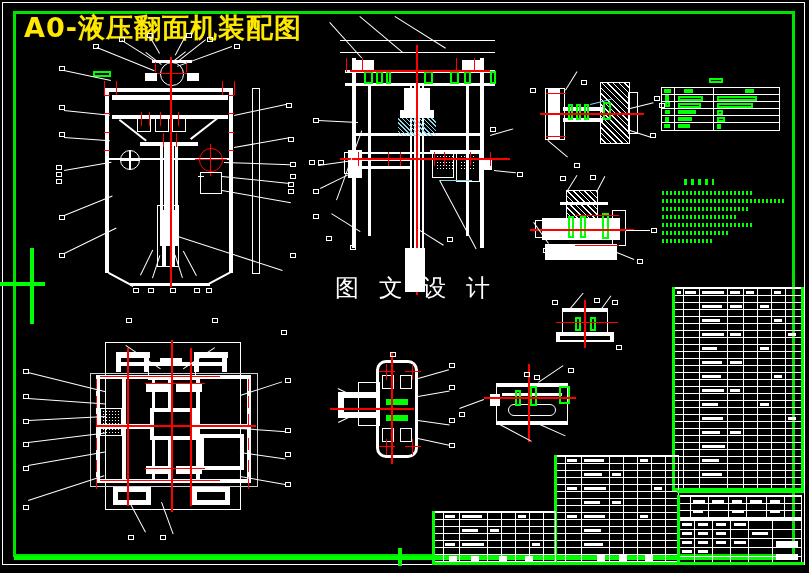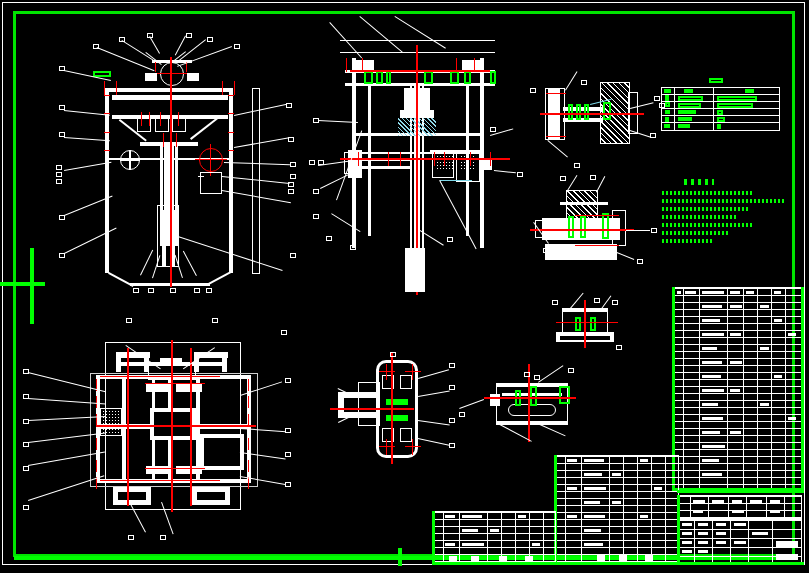--- a/index.html
+++ b/index.html
@@ -71,21 +71,23 @@
 
   <div class="white-frame" style="left:2px;top:2px;width:803px;height:563px;"></div>
 
   <div class="green-frame" style="left:13px;top:11px;width:782px;height:546px;"></div>
 
   <div class="grip" style="left:0px;top:282px;width:45px;height:4px;"></div>
   <div class="grip" style="left:30px;top:248px;width:4px;height:76px;"></div>
   <div class="grip" style="left:398px;top:548px;width:4px;height:18px;"></div>
   <div class="grip" style="left:14px;top:556px;width:782px;height:4px;"></div>
 
-
+  <div class="title-text" style="left:24px;top:10px;font-size:27px;letter-spacing:1px;">A0-液压翻面机装配图</div>
+
+  <div class="white-cn" style="left:335px;top:272px;font-size:24px;letter-spacing:6px;">图 文 设 计</div>
 
   <div style="position:absolute;left:0;top:0;width:330px;height:310px;">
 
     <div class="fill" style="left:105px;top:88px;width:128px;height:4px;"></div>
     <div class="fill" style="left:105px;top:88px;width:4px;height:185px;"></div>
     <div class="fill" style="left:229px;top:88px;width:4px;height:185px;"></div>
     <div class="ln" style="left:109px;top:272px;width:28px;height:2px;transform:rotate(28deg);transform-origin:0 0;"></div>
     <div class="ln" style="left:233px;top:272px;width:28px;height:2px;transform:rotate(152deg);transform-origin:0 0;"></div>
     <div class="fill" style="left:130px;top:283px;width:80px;height:3px;"></div>
 

